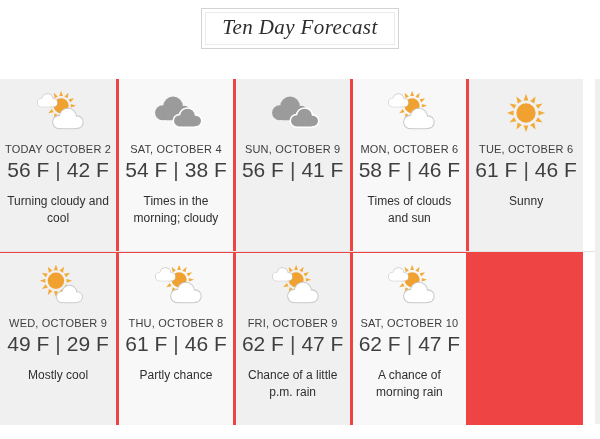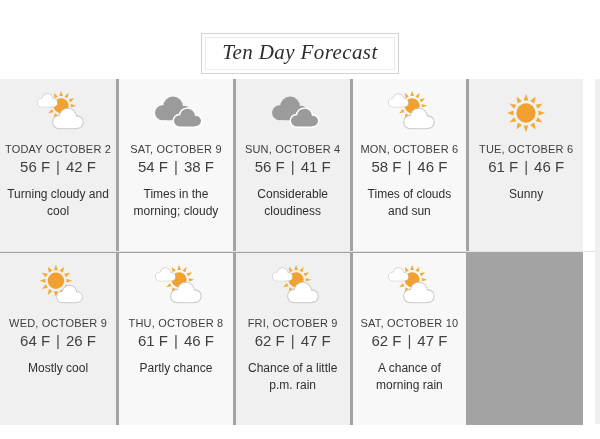--- a/index.html
+++ b/index.html
@@ -3,50 +3,50 @@
 <meta charset="utf-8">
 <style>
   * { box-sizing: border-box; margin: 0; padding: 0; }
   html,body { background:#fff; }
   body { font-family: "Liberation Sans", sans-serif; }
 
   .page { position:relative; width:600px; height:439px; background:#fff; overflow:hidden; }
 
   
   .header { height:79px; display:flex; justify-content:center; align-items:flex-start; }
-  .title-box-outer { margin-top:33px; border:1px solid #d3d3d3; padding:3px; background:#fff; }
+  .title-box-outer { margin-top:8px; border:1px solid #d3d3d3; padding:3px; background:#fff; }
   .title-box-inner { border:1px solid #ececec; padding:2px 16px 4px; }
   .title-box-inner h1 {
     font-family:"Liberation Serif", serif; font-style:italic; font-weight:400;
     font-size:21px; color:#2d2d2d; letter-spacing:.4px; white-space:nowrap;
   }
 
   
   .grid-wrap { position:relative; width:600px; }
   .grid { display:grid; grid-template-columns:repeat(5,1fr); column-gap:3px; row-gap:2px;
-          width:583px; background:#a3a3a3; }
+          width:583px; background:#ef4444; }
   .cell { height:172px; text-align:center; padding:11px 5px 0; cursor:pointer; }
   .cell.shade-a { background:var(--cell-bg,#f0f0f0); }
   .cell.shade-b { background:var(--cell-bg-alt,#f8f8f8); }
 
   .row-divider { position:absolute; left:0; top:172px; width:100%; height:1px;
                  background:#e3e3e3; pointer-events:none; }
   .edge-sliver { position:absolute; right:0; top:0; width:5px; height:345px;
                  background:#efefef; }
 
   
   .icon-wrap { height:46px; margin-bottom:7px; display:flex; justify-content:center; align-items:center; }
   .icon-wrap svg { display:none; width:58px; height:44px; }
   .icon-wrap[data-icon="partly-sunny"] svg[data-glyph="partly-sunny"] { display:block; }
   .icon-wrap[data-icon="mostly-sunny"] svg[data-glyph="mostly-sunny"] { display:block; }
   .icon-wrap[data-icon="sunny"]        svg[data-glyph="sunny"]        { display:block; }
   .icon-wrap[data-icon="cloudy"]       svg[data-glyph="cloudy"]       { display:block; }
 
   .day   { font-size:11px; color:#3d3d3d; letter-spacing:.2px; white-space:nowrap; }
-  .temps { margin-top:3px; font-size:15px; color:#3f3f3f; white-space:nowrap; }
+  .temps { margin-top:3px; font-size:21px; color:#3f3f3f; white-space:nowrap; }
   .temps .sep { margin:0 6px; color:#4a4a4a; }
   .desc  { margin-top:11px; font-size:12px; line-height:1.45; color:#2f2f2f; padding:0 2px; }
 
   
   #sun-full { fill:var(--sun-ray,#f2ab38); }
   .sun-body { fill:var(--sun,#f0a12f); }
   .wc-stroke { fill:#fff; stroke:#c9c9c9; stroke-width:2.2; }
   .wc-fill   { fill:#fff; }
   .gc-halo   { fill:#fff; stroke:#fff; stroke-width:3.6; }
   .gc-fill   { fill:var(--cloud,#9b9b9b); }
@@ -132,39 +132,38 @@
         <div class="desc">Turning cloudy and cool</div>
       </div>
 
       <div class="cell shade-b">
         <div class="icon-wrap" data-icon="cloudy">
 
           <svg data-glyph="cloudy" viewBox="0 0 56 42">
               <use href="#icon-cloudy"></use>
             </svg>
         </div>
-        <div class="day">SAT, OCTOBER 9</div>
+        <div class="day">SAT, OCTOBER 4</div>
         <div class="temps">
           <span>54 F</span><span class="sep">|</span><span>38 F</span>
         </div>
         <div class="desc">Times in the morning; cloudy</div>
       </div>
 
       <div class="cell shade-a">
         <div class="icon-wrap" data-icon="cloudy">
 
           <svg data-glyph="cloudy" viewBox="0 0 56 42">
               <use href="#icon-cloudy"></use>
             </svg>
         </div>
-        <div class="day">SUN, OCTOBER 4</div>
+        <div class="day">SUN, OCTOBER 9</div>
         <div class="temps">
           <span>56 F</span><span class="sep">|</span><span>41 F</span>
         </div>
-        <div class="desc">Considerable cloudiness</div>
       </div>
 
       <div class="cell shade-b">
         <div class="icon-wrap" data-icon="partly-sunny">
           <svg data-glyph="partly-sunny" viewBox="0 0 56 42">
               <use href="#icon-partly-sunny"></use>
             </svg>
 
         </div>
         <div class="day">MON, OCTOBER 6</div>
@@ -192,21 +191,21 @@
       <div class="cell shade-a">
         <div class="icon-wrap" data-icon="mostly-sunny">
 
           <svg data-glyph="mostly-sunny" viewBox="0 0 56 42">
               <use href="#icon-mostly-sunny"></use>
             </svg>
 
         </div>
         <div class="day">WED, OCTOBER 9</div>
         <div class="temps">
-          <span>64 F</span><span class="sep">|</span><span>26 F</span>
+          <span>49 F</span><span class="sep">|</span><span>29 F</span>
         </div>
         <div class="desc">Mostly cool</div>
       </div>
 
       <div class="cell shade-b">
         <div class="icon-wrap" data-icon="partly-sunny">
           <svg data-glyph="partly-sunny" viewBox="0 0 56 42">
               <use href="#icon-partly-sunny"></use>
             </svg>
 

